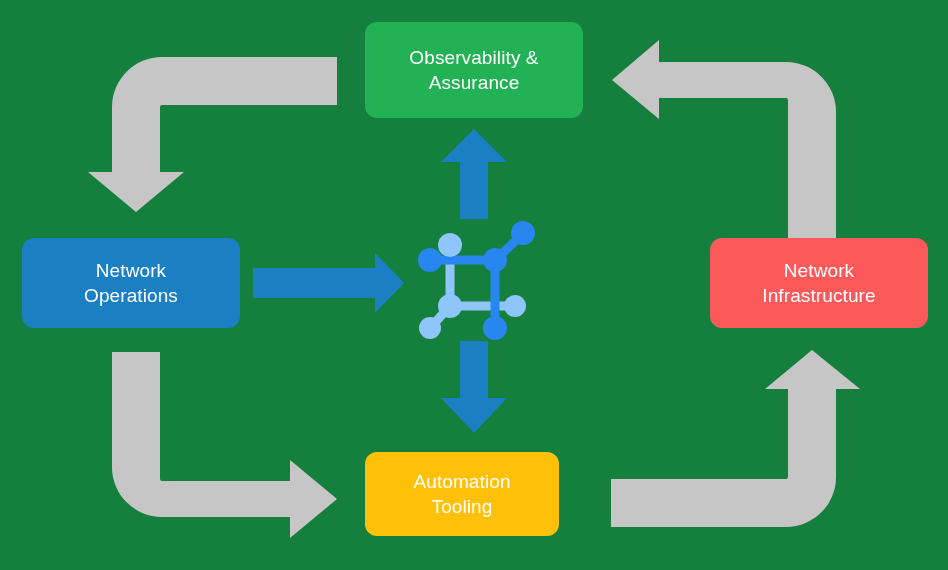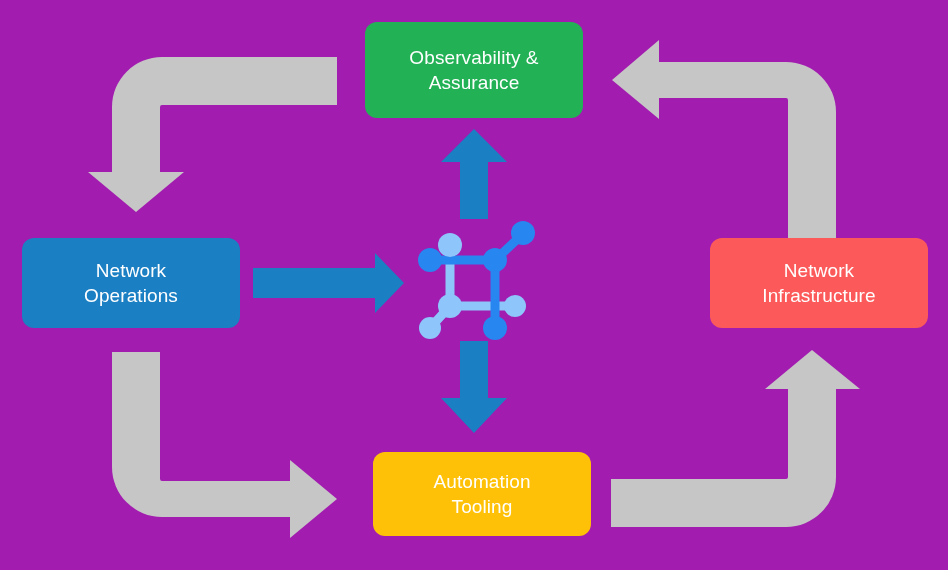--- a/index.html
+++ b/index.html
@@ -35,33 +35,33 @@
     padding:4px 10px;
     box-sizing:border-box;
     z-index:4;
   }
   .node-box .label{ display:block; white-space:pre-line; }
 
   
   #box-observability{ left:365px; top:22px;  width:218px; height:96px; }
   #box-netops{       left:22px;  top:238px; width:218px; height:90px; }
   #box-netinfra{     left:710px; top:238px; width:218px; height:90px; }
-  #box-automation{   left:365px; top:452px; width:218px; height:84px;margin-left:8px; }
+  #box-automation{   left:365px; top:452px; width:194px; height:84px; }
 
   #center-icon{
     position:absolute;
     left:418px; top:220px;
     width:120px; height:120px;
     z-index:5;
   }
 </style>
 </head>
 <body>
 
-<div id="canvas" style="background: #a21caf;">
+<div id="canvas" style="background: #15803d;">
 
   <svg id="svg-layer" viewBox="0 0 948 570">
 
     <path fill="#c6c6c6" d="M 337 57
              L 162 57
              A 50 50 0 0 0 112 107
              L 112 172
              L 88 172
              L 136 212
              L 184 172

